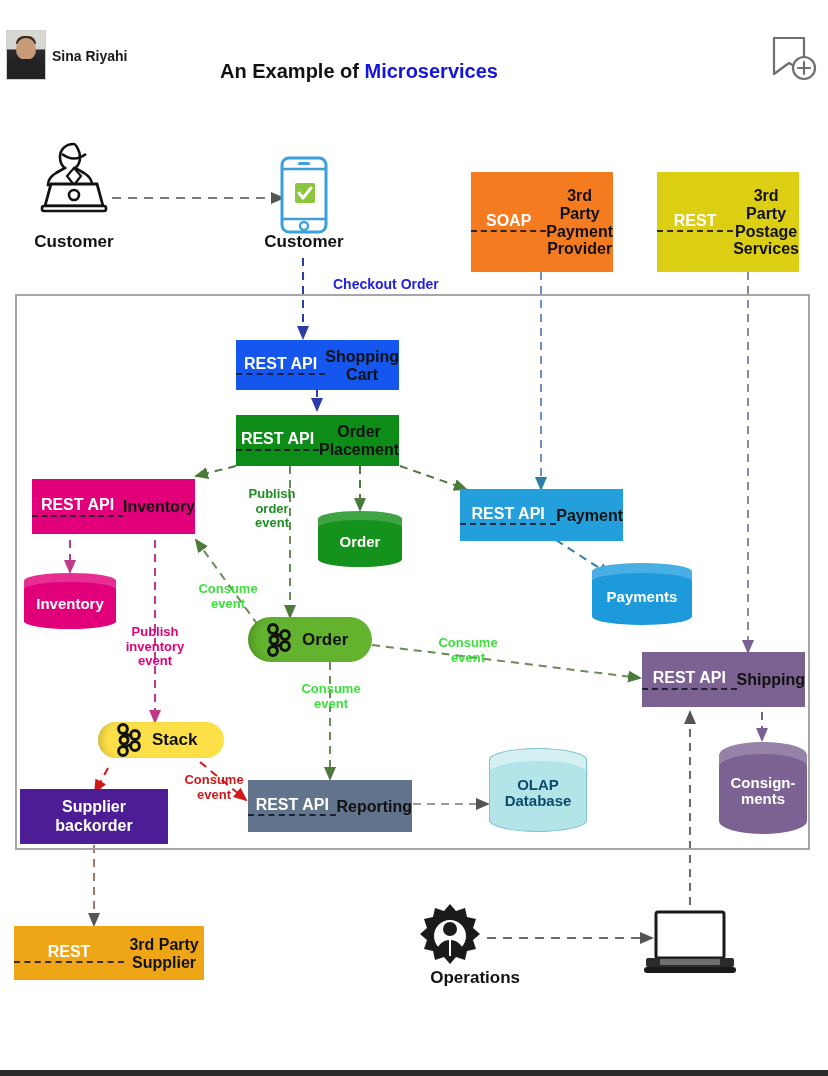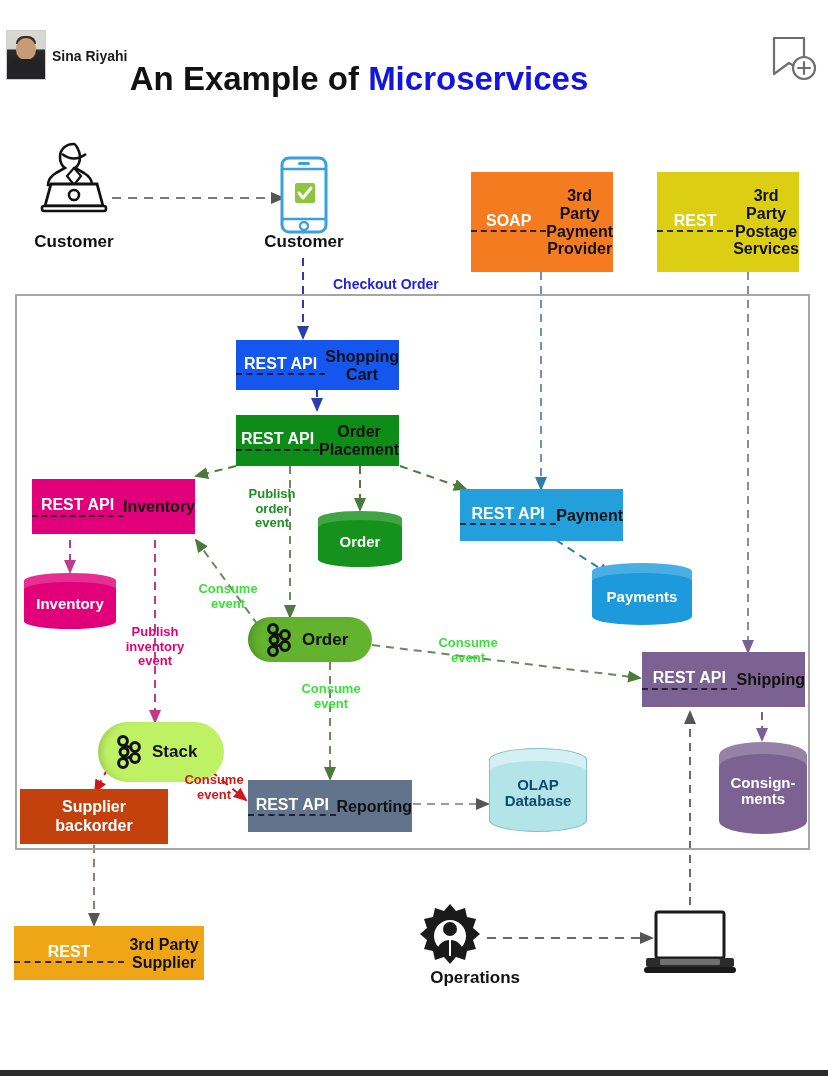--- a/index.html
+++ b/index.html
@@ -9,21 +9,21 @@
 
   
   #avatar{left:6px;top:30px;width:38px;height:48px;
           background:linear-gradient(#d9d9d4 0%,#d6d6d1 38%,#2b2b2d 39%,#1d1d1f 100%);
           border:1px solid #cfcfcf;overflow:hidden;}
   #avatar .face{position:absolute;left:9px;top:7px;width:20px;height:22px;border-radius:50% 50% 45% 45%;
           background:#c79a78;}
   #avatar .hair{position:absolute;left:9px;top:5px;width:20px;height:8px;border-radius:10px 10px 0 0;background:#3a2b20;}
   #avatar .body{position:absolute;left:1px;top:28px;width:36px;height:22px;border-radius:14px 14px 0 0;background:#232326;}
   #author{left:52px;top:48px;font-size:14px;font-weight:bold;color:#1a1a1a;}
-  #title{left:0;top:60px;width:718px;text-align:center;font-size:33px;font-weight:bold;color:#111;}
+  #title{left:0;top:60px;width:718px;text-align:center;font-size:20px;font-weight:bold;color:#111;}
   #title .hl{color:#1414e0;}
   #bookmark{left:766px;top:32px;width:52px;height:52px;}
 
   
   .svcbox{box-sizing:border-box;display:flex;flex-direction:row;align-items:center;
           justify-content:center;text-align:center;line-height:1.12;}
   .svcbox .top{color:#fff;font-weight:bold;font-size:16px;width:100%;
           border-bottom:2px dashed rgba(20,20,40,.85);padding-bottom:1px;}
   .svcbox .bot{color:#111;font-weight:bold;font-size:16px;padding-top:1px;}
 
@@ -220,21 +220,21 @@
 <div class="abs svcbox" style="left:642px;top:652px;width:163px;height:55px;background:#7C6292;">
   <div class="top">REST API</div>
   <div class="bot">Shipping</div>
 </div>
 
 <div class="abs svcbox" style="left:248px;top:780px;width:164px;height:52px;background:#61748B;">
   <div class="top">REST API</div>
   <div class="bot">Reporting</div>
 </div>
 
-<div class="abs plainbox" style="left:20px;top:789px;width:148px;height:55px;background:#c2410c;">
+<div class="abs plainbox" style="left:20px;top:789px;width:148px;height:55px;background:#4c1d95;">
   <div>
     <div>Supplier</div>
     <div>backorder</div>
   </div>
 </div>
 
 <div class="cyl" style="left:24px;top:573px;width:92px;height:56px;color:#fff;">
   <div class="body" style="background:#E2007A;box-shadow:inset 0 9px 0 rgba(255,255,255,.18);"></div>
   <div class="lbl">Inventory</div>
 </div>
@@ -271,21 +271,21 @@
     <circle cx="11" cy="6" r="4.4" fill="none" stroke="#111" stroke-width="3"></circle>
     <circle cx="11" cy="28" r="4.4" fill="none" stroke="#111" stroke-width="3"></circle>
     <circle cx="23" cy="12" r="4.4" fill="none" stroke="#111" stroke-width="3"></circle>
     <circle cx="23" cy="23" r="4.4" fill="none" stroke="#111" stroke-width="3"></circle>
     <circle cx="12" cy="17" r="4.0" fill="none" stroke="#111" stroke-width="3"></circle>
     <path d="M13,10 L20,14 M13,24 L20,21 M12,10 L12,13 M12,21 L12,24" stroke="#111" stroke-width="2.6"></path>
   </svg>
   <div class="tlbl">Order</div>
 </div>
 
-<div class="topic" style="left:98px;top:722px;width:126px;height:60px;background:#bef264;
+<div class="topic" style="left:98px;top:722px;width:126px;height:36px;background:#fde047;
      box-shadow:inset 8px 0 10px -6px rgba(0,0,0,.22);">
   <svg class="kicon" viewBox="0 0 34 34">
     <circle cx="11" cy="6" r="4.4" fill="none" stroke="#111" stroke-width="3"></circle>
     <circle cx="11" cy="28" r="4.4" fill="none" stroke="#111" stroke-width="3"></circle>
     <circle cx="23" cy="12" r="4.4" fill="none" stroke="#111" stroke-width="3"></circle>
     <circle cx="23" cy="23" r="4.4" fill="none" stroke="#111" stroke-width="3"></circle>
     <circle cx="12" cy="17" r="4.0" fill="none" stroke="#111" stroke-width="3"></circle>
     <path d="M13,10 L20,14 M13,24 L20,21 M12,10 L12,13 M12,21 L12,24" stroke="#111" stroke-width="2.6"></path>
   </svg>
   <div class="tlbl">Stack</div>

